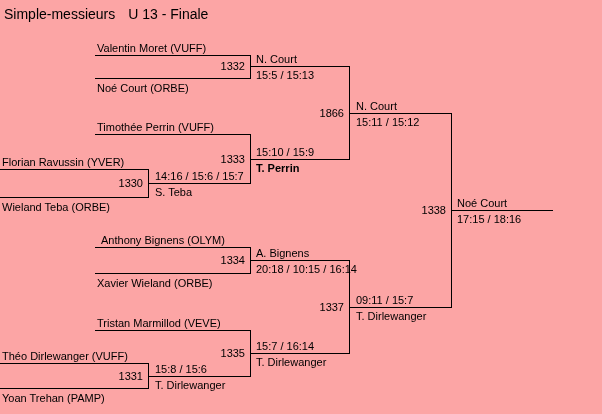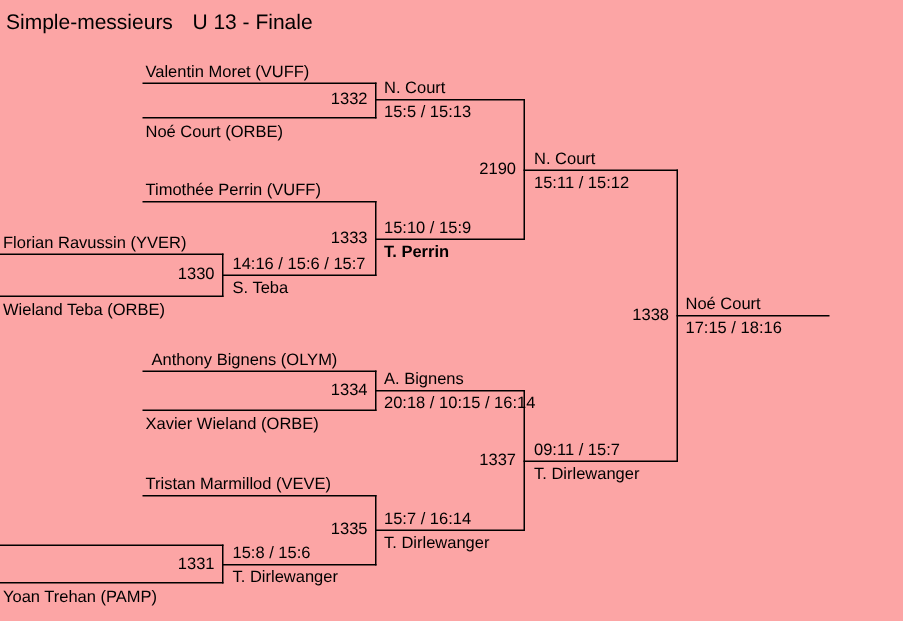--- a/index.html
+++ b/index.html
@@ -27,20 +27,21 @@
   <div class="txt" style="left:2px;top:156px;">Florian Ravussin (YVER)</div>
   <div class="txt" style="left:2px;top:201px;">Wieland Teba (ORBE)</div>
   <div class="hl" style="left:0;top:169px;width:149px;"></div>
   <div class="hl" style="left:0;top:197px;width:149px;"></div>
   <div class="vl" style="left:148px;top:169px;height:29px;"></div>
   <div class="txt num" style="left:83px;top:177px;">1330</div>
   <div class="hl" style="left:148px;top:183px;width:103px;"></div>
   <div class="txt" style="left:155px;top:170px;">14:16 / 15:6 / 15:7</div>
   <div class="txt" style="left:155px;top:186px;">S. Teba</div>
 
+  <div class="txt" style="left:2px;top:350px;">Théo Dirlewanger (VUFF)</div>
   <div class="txt" style="left:2px;top:392px;">Yoan Trehan (PAMP)</div>
   <div class="hl" style="left:0;top:363px;width:149px;"></div>
   <div class="hl" style="left:0;top:388px;width:149px;"></div>
   <div class="vl" style="left:148px;top:363px;height:26px;"></div>
   <div class="txt num" style="left:83px;top:370px;">1331</div>
   <div class="hl" style="left:148px;top:376px;width:103px;"></div>
   <div class="txt" style="left:155px;top:363px;">15:8 / 15:6</div>
   <div class="txt" style="left:155px;top:379px;">T. Dirlewanger</div>
 
   <div class="txt" style="left:97px;top:42px;">Valentin Moret (VUFF)</div>
@@ -73,21 +74,21 @@
 
   <div class="txt" style="left:97px;top:317px;">Tristan Marmillod (VEVE)</div>
   <div class="hl" style="left:95px;top:330px;width:156px;"></div>
   <div class="vl" style="left:250px;top:330px;height:47px;"></div>
   <div class="txt num" style="left:185px;top:347px;">1335</div>
   <div class="hl" style="left:250px;top:353px;width:100px;"></div>
   <div class="txt" style="left:256px;top:340px;text-align:center;">15:7 / 16:14</div>
   <div class="txt" style="left:256px;top:356px;">T. Dirlewanger</div>
 
   <div class="vl" style="left:349px;top:66px;height:94px;"></div>
-  <div class="txt num" style="left:284px;top:107px;">2190</div>
+  <div class="txt num" style="left:284px;top:107px;">1866</div>
   <div class="hl" style="left:349px;top:113px;width:103px;"></div>
   <div class="txt" style="left:356px;top:100px;">N. Court</div>
   <div class="txt" style="left:356px;top:116px;">15:11 / 15:12</div>
 
   <div class="vl" style="left:349px;top:260px;height:94px;"></div>
   <div class="txt num" style="left:284px;top:301px;">1337</div>
   <div class="hl" style="left:349px;top:307px;width:103px;"></div>
   <div class="txt" style="left:356px;top:294px;">09:11 / 15:7</div>
   <div class="txt" style="left:356px;top:310px;">T. Dirlewanger</div>
 

